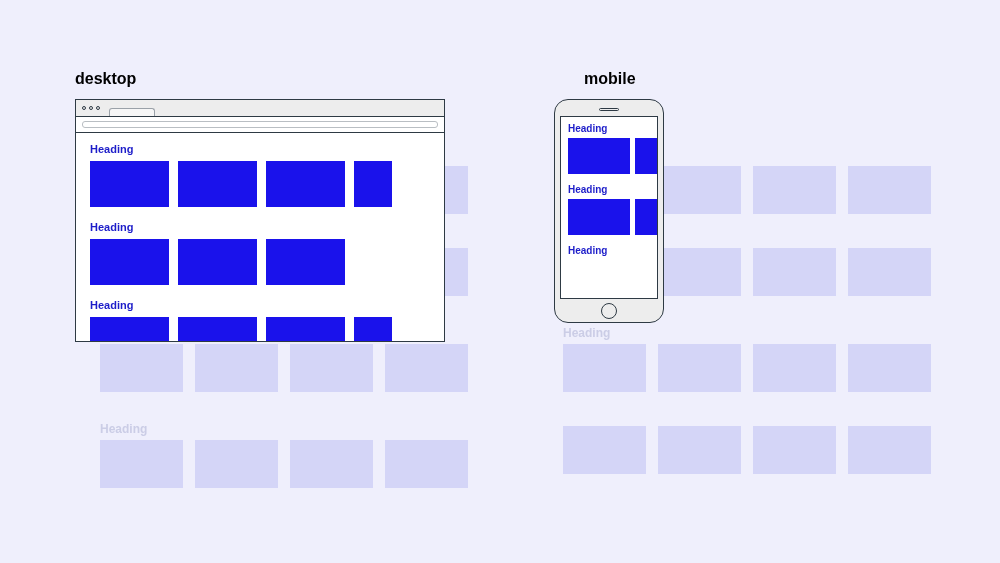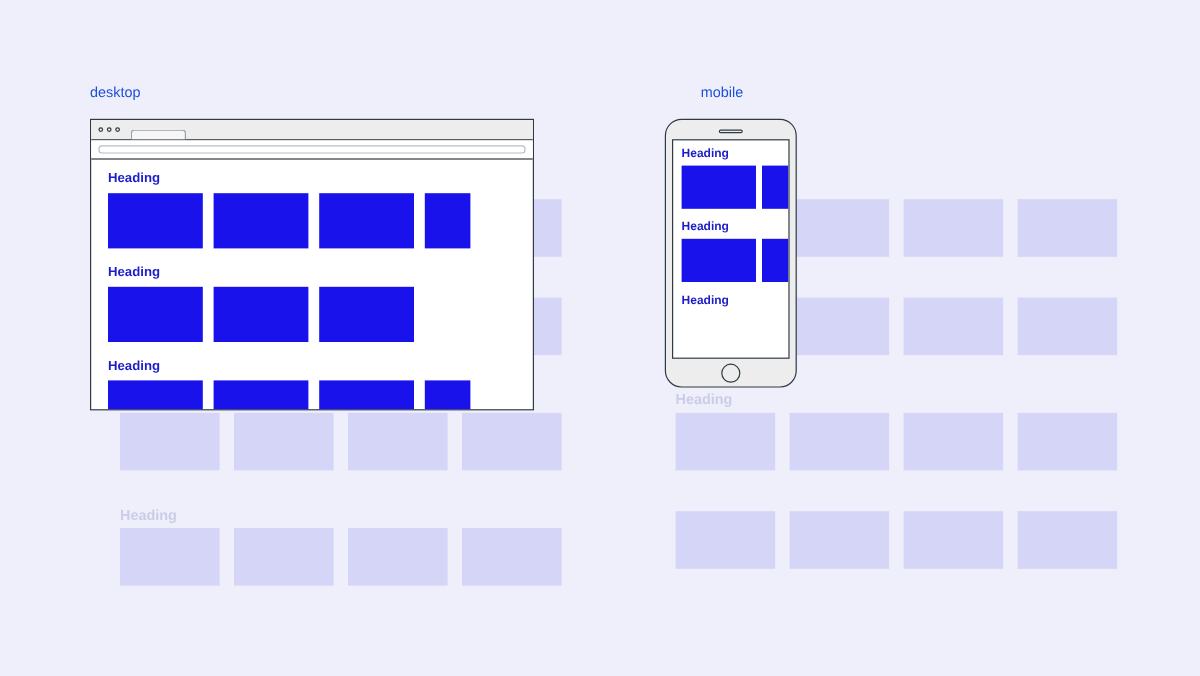--- a/index.html
+++ b/index.html
@@ -8,23 +8,23 @@
     height: 563px;
     background: #EFEFFC;
     font-family: -apple-system, BlinkMacSystemFont, "Segoe UI", Arial, sans-serif;
     position: relative;
     overflow: hidden;
   }
 
   
   .label {
     position: absolute;
-    font-size: 12px;
-    font-weight: 400;
-    color: #1d4ed8;
+    font-size: 16px;
+    font-weight: 700;
+    color: #000000;
   }
 
   
   .bg-grid {
     position: absolute;
     display: flex;
     flex-direction: column;
     gap: 34px;
   }
   .bg-row {

